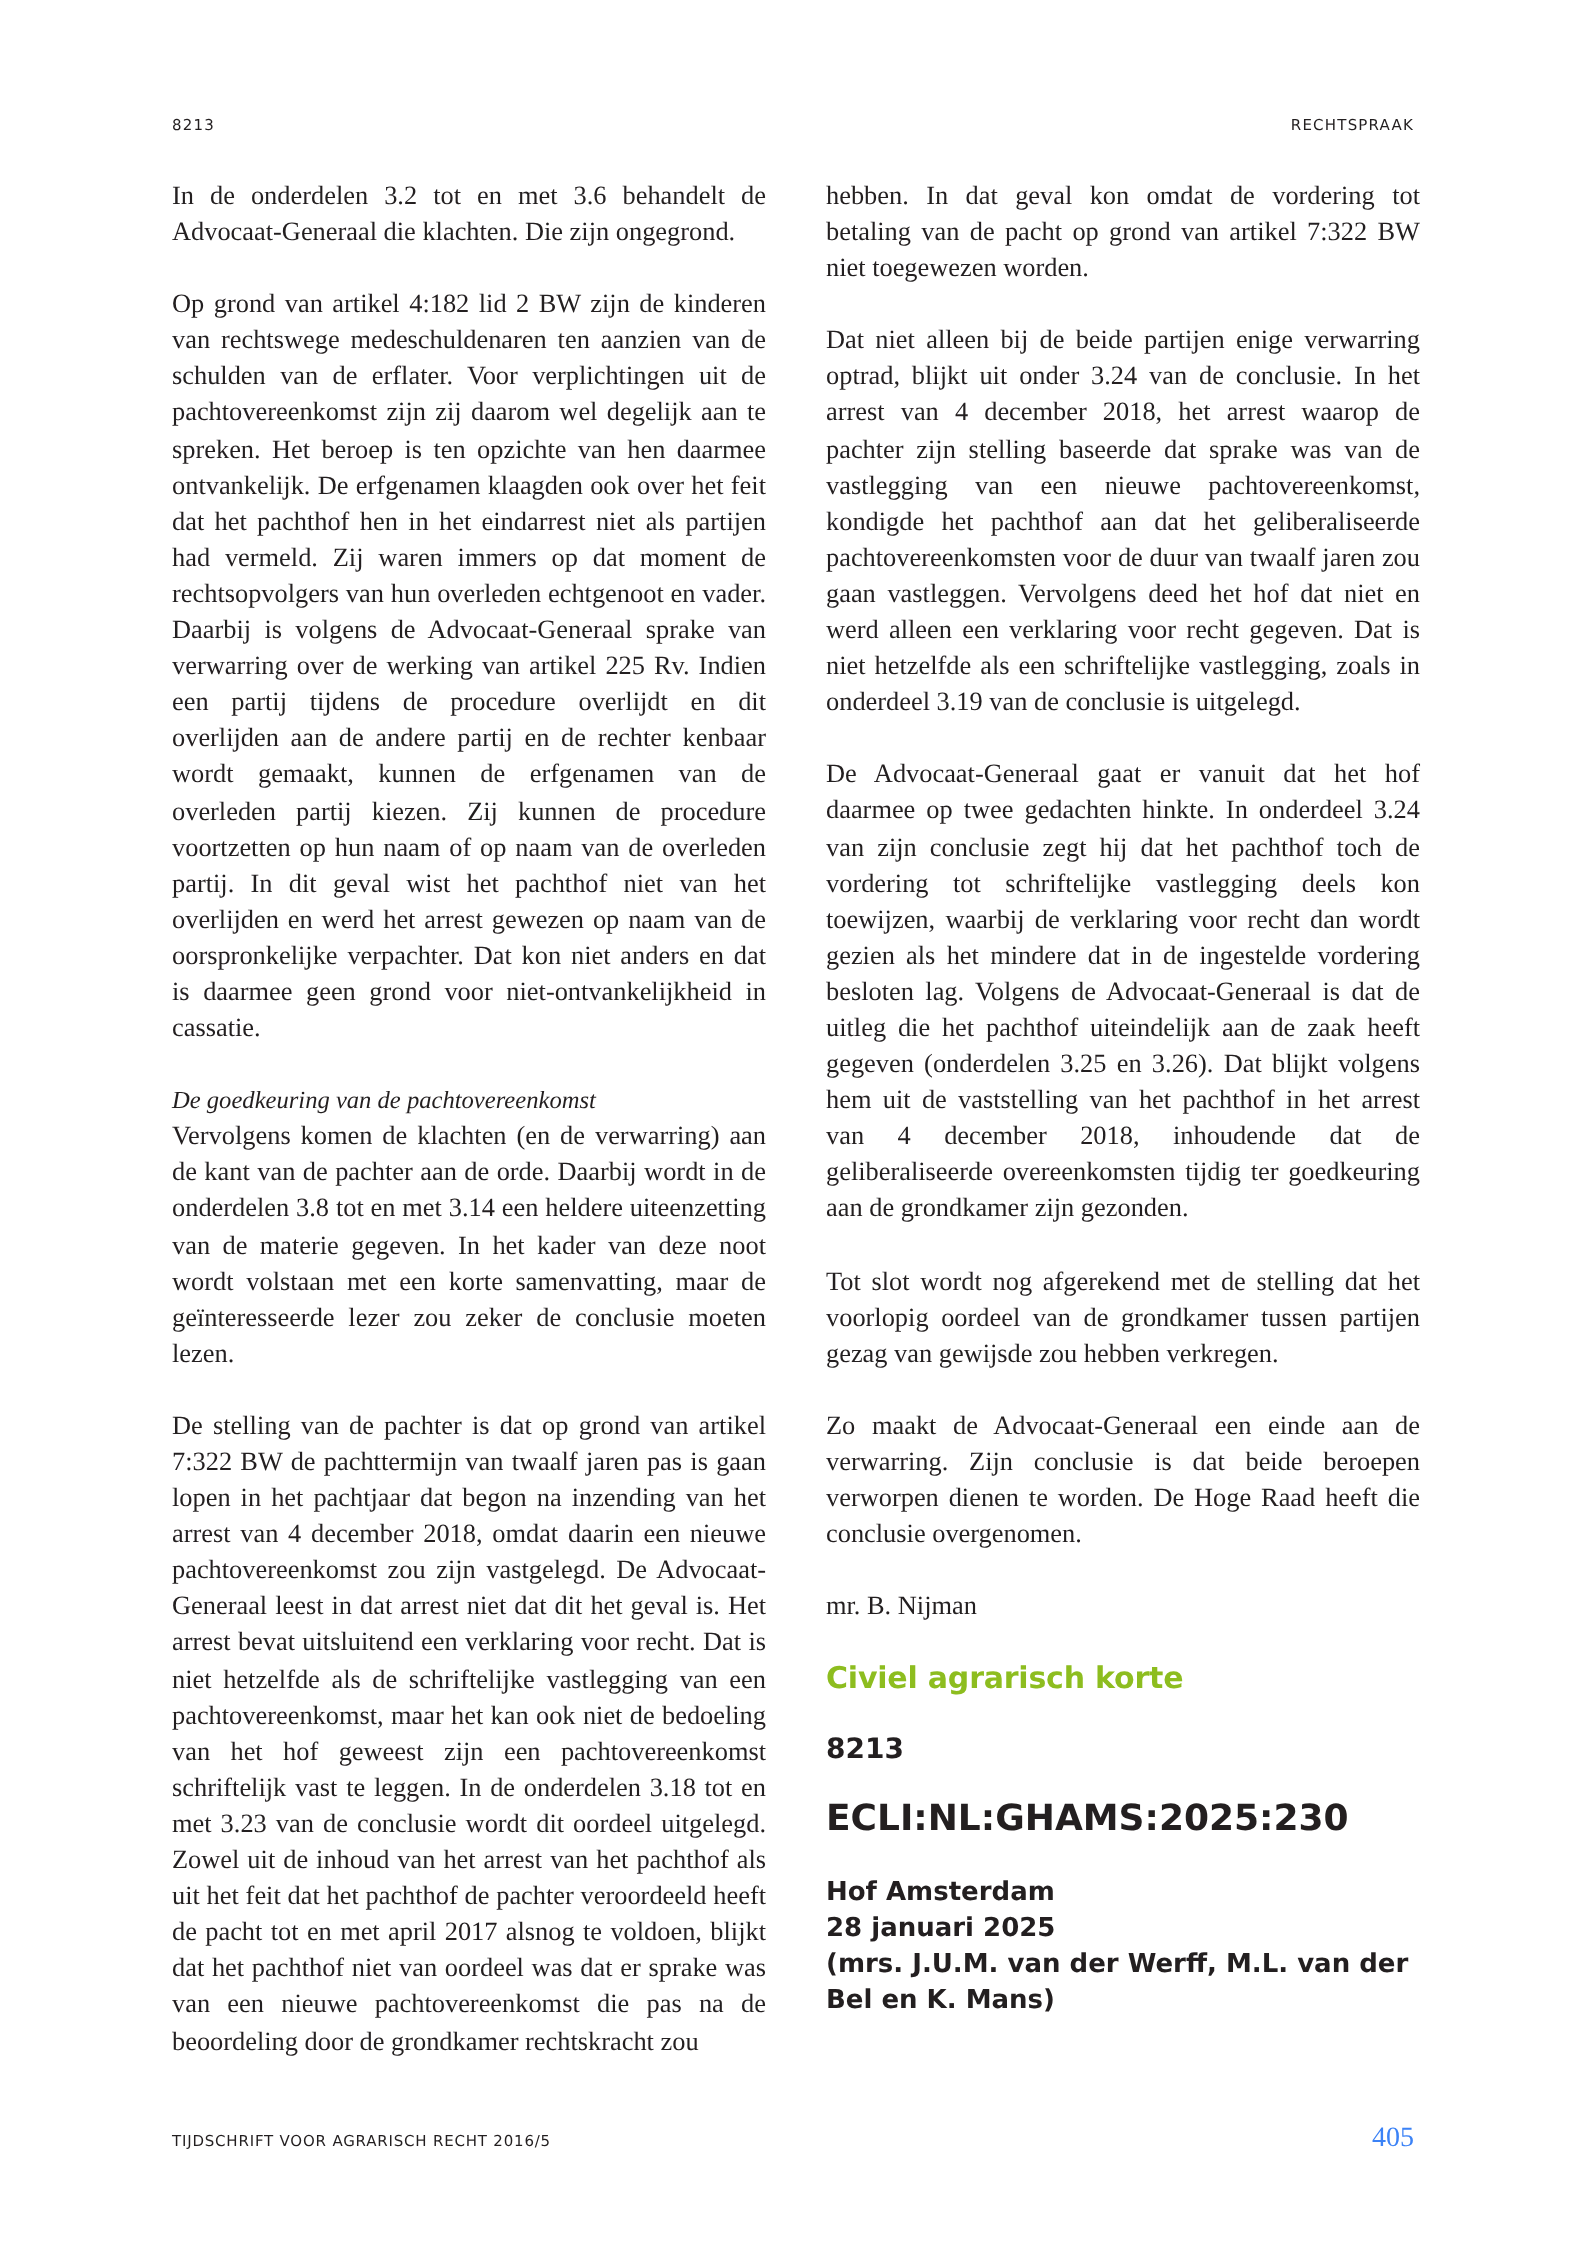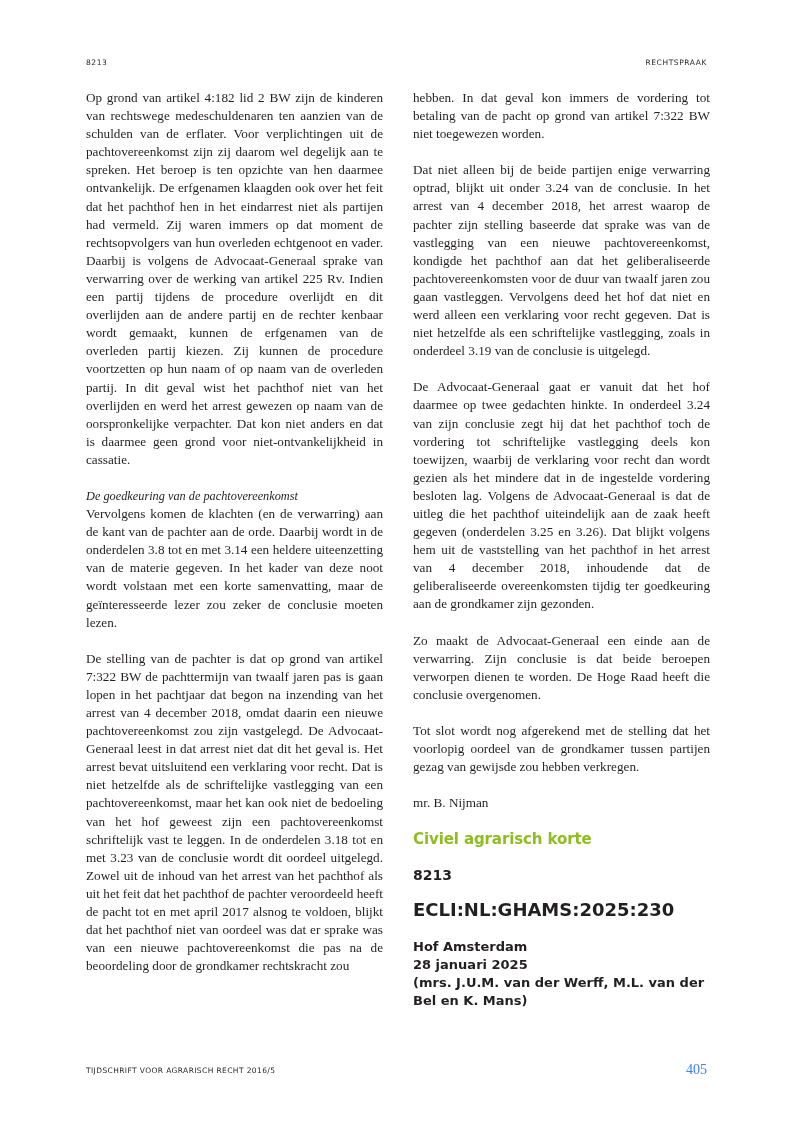--- a/index.html
+++ b/index.html
@@ -21,32 +21,33 @@
   .footer-left { left: 86px; }
   .page-number { position: absolute; top: 1062px; right: 86px; font-family: "Liberation Serif", serif; font-size: 14px; color: #3b82f6; }
 </style>
 </head>
 <body>
 
 <div class="running-head rh-left">8213</div>
 <div class="running-head rh-right">RECHTSPRAAK</div>
 
 <div class="col col-left">
+  <p>In de onderdelen 3.2 tot en met 3.6 behandelt de Advocaat-Generaal die klachten. Die zijn ongegrond.</p>
   <p>Op grond van artikel 4:182 lid 2 BW zijn de kinderen van rechtswege medeschuldenaren ten aanzien van de schulden van de erflater. Voor verplichtingen uit de pachtovereenkomst zijn zij daarom wel degelijk aan te spreken. Het beroep is ten opzichte van hen daarmee ontvankelijk. De erfgenamen klaagden ook over het feit dat het pachthof hen in het eindarrest niet als partijen had vermeld. Zij waren immers op dat moment de rechtsopvolgers van hun overleden echtgenoot en vader. Daarbij is volgens de Advocaat-Generaal sprake van verwarring over de werking van artikel 225 Rv. Indien een partij tijdens de procedure overlijdt en dit overlijden aan de andere partij en de rechter kenbaar wordt gemaakt, kunnen de erfgenamen van de overleden partij kiezen. Zij kunnen de procedure voortzetten op hun naam of op naam van de overleden partij. In dit geval wist het pachthof niet van het overlijden en werd het arrest gewezen op naam van de oorspronkelijke verpachter. Dat kon niet anders en dat is daarmee geen grond voor niet-ontvankelijkheid in cassatie.</p>
   <div class="subhead">De goedkeuring van de pachtovereenkomst</div>
   <p>Vervolgens komen de klachten (en de verwarring) aan de kant van de pachter aan de orde. Daarbij wordt in de onderdelen 3.8 tot en met 3.14 een heldere uiteenzetting van de materie gegeven. In het kader van deze noot wordt volstaan met een korte samenvatting, maar de geïnteresseerde lezer zou zeker de conclusie moeten lezen.</p>
   <p class="noindent-tight">De stelling van de pachter is dat op grond van artikel 7:322 BW de pachttermijn van twaalf jaren pas is gaan lopen in het pachtjaar dat begon na inzending van het arrest van 4 december 2018, omdat daarin een nieuwe pachtovereenkomst zou zijn vastgelegd. De Advocaat-Generaal leest in dat arrest niet dat dit het geval is. Het arrest bevat uitsluitend een verklaring voor recht. Dat is niet hetzelfde als de schriftelijke vastlegging van een pachtovereenkomst, maar het kan ook niet de bedoeling van het hof geweest zijn een pachtovereenkomst schriftelijk vast te leggen. In de onderdelen 3.18 tot en met 3.23 van de conclusie wordt dit oordeel uitgelegd. Zowel uit de inhoud van het arrest van het pachthof als uit het feit dat het pachthof de pachter veroordeeld heeft de pacht tot en met april 2017 alsnog te voldoen, blijkt dat het pachthof niet van oordeel was dat er sprake was van een nieuwe pachtovereenkomst die pas na de beoordeling door de grondkamer rechtskracht zou</p>
 </div>
 
 <div class="col col-right">
-  <p>hebben. In dat geval kon immers de vordering tot betaling van de pacht op grond van artikel 7:322 BW niet toegewezen worden.</p>
+  <p>hebben. In dat geval kon omdat de vordering tot betaling van de pacht op grond van artikel 7:322 BW niet toegewezen worden.</p>
   <p>Dat niet alleen bij de beide partijen enige verwarring optrad, blijkt uit onder 3.24 van de conclusie. In het arrest van 4 december 2018, het arrest waarop de pachter zijn stelling baseerde dat sprake was van de vastlegging van een nieuwe pachtovereenkomst, kondigde het pachthof aan dat het geliberaliseerde pachtovereenkomsten voor de duur van twaalf jaren zou gaan vastleggen. Vervolgens deed het hof dat niet en werd alleen een verklaring voor recht gegeven. Dat is niet hetzelfde als een schriftelijke vastlegging, zoals in onderdeel 3.19 van de conclusie is uitgelegd.</p>
   <p>De Advocaat-Generaal gaat er vanuit dat het hof daarmee op twee gedachten hinkte. In onderdeel 3.24 van zijn conclusie zegt hij dat het pachthof toch de vordering tot schriftelijke vastlegging deels kon toewijzen, waarbij de verklaring voor recht dan wordt gezien als het mindere dat in de ingestelde vordering besloten lag. Volgens de Advocaat-Generaal is dat de uitleg die het pachthof uiteindelijk aan de zaak heeft gegeven (onderdelen 3.25 en 3.26). Dat blijkt volgens hem uit de vaststelling van het pachthof in het arrest van 4 december 2018, inhoudende dat de geliberaliseerde overeenkomsten tijdig ter goedkeuring aan de grondkamer zijn gezonden.</p>
+  <p>Tot slot wordt nog afgerekend met de stelling dat het voorlopig oordeel van de grondkamer tussen partijen gezag van gewijsde zou hebben verkregen.</p>
   <p>Zo maakt de Advocaat-Generaal een einde aan de verwarring. Zijn conclusie is dat beide beroepen verworpen dienen te worden. De Hoge Raad heeft die conclusie overgenomen.</p>
-  <p>Tot slot wordt nog afgerekend met de stelling dat het voorlopig oordeel van de grondkamer tussen partijen gezag van gewijsde zou hebben verkregen.</p>
   <p>mr. B. Nijman</p>
 
   <div class="section-title">Civiel agrarisch korte</div>
   <div class="case-num">8213</div>
   <div class="ecli">ECLI:NL:GHAMS:2025:230</div>
   <div class="court">Hof Amsterdam</div>
   <div class="court">28 januari 2025</div>
   <div class="court">(mrs. J.U.M. van der Werff, M.L. van der Bel en K. Mans)</div>
 </div>
 

